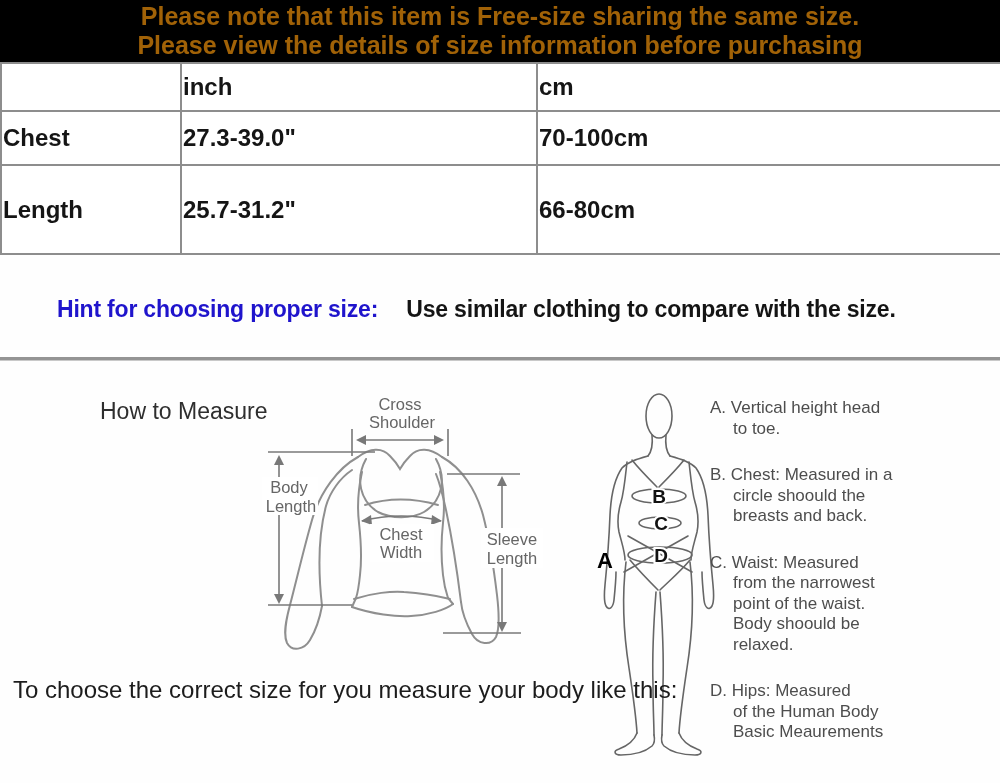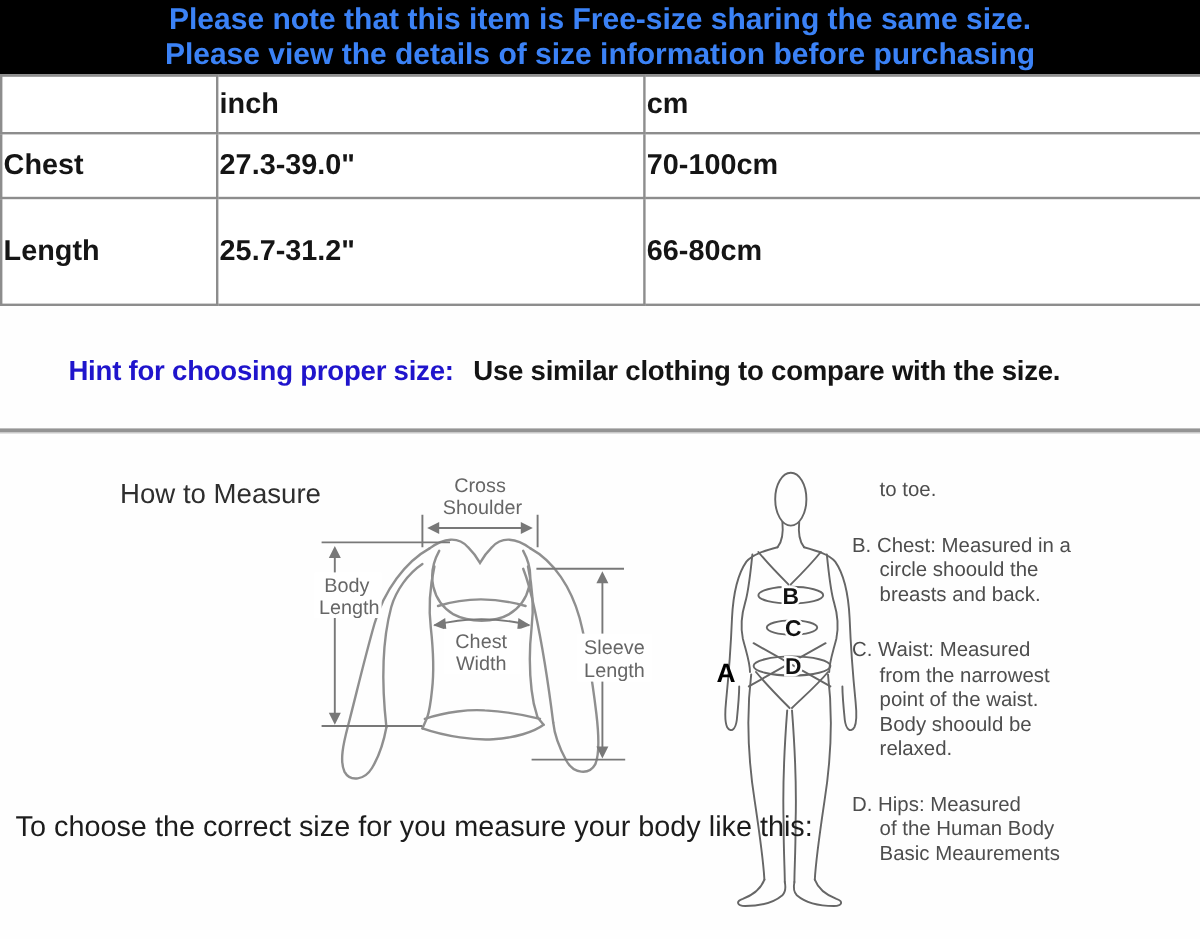--- a/index.html
+++ b/index.html
@@ -5,21 +5,21 @@
   html, body { margin: 0; padding: 0; background: #fff; }
   .page {
     position: relative; width: 1000px; height: 783px;
     background: #fefefe; overflow: hidden;
     font-family: "Liberation Sans", sans-serif;
     color: #111;
   }
   
   .banner {
     position: absolute; left: 0; top: 0; width: 1000px; height: 62px;
-    background: #000; color: #3b82f6; text-align: center;
+    background: #000; color: #a16207; text-align: center;
     font-weight: bold; font-size: 25px; line-height: 29px; padding-top: 2px;
     box-sizing: border-box;
   }
   
   .size-table {
     position: absolute; left: 0; top: 62px; width: 1000px;
     border-collapse: collapse; table-layout: fixed;
   }
   .size-table td {
     border: 2px solid #8d8d8d;
@@ -33,21 +33,21 @@
   .row-head   td { height: 44px; }
   .row-chest  td { height: 50px; }
   .row-length td { height: 85px; }
   
   .hint {
     position: absolute; left: 57px; top: 296px; width: 930px;
     font-size: 23px; font-weight: bold; letter-spacing: -0.2px;
     white-space: nowrap;
   }
   .hint .hint-label { color: #1f14cc; }
-  .hint .hint-text  { color: #141414; margin-left: 10px; }
+  .hint .hint-text  { color: #141414; margin-left: 22px; }
   
   .divider {
     position: absolute; left: 0; top: 357px; width: 1000px; height: 3px;
     background: #949494; border-bottom: 1px solid #c9c9c9;
   }
   
   .measure-heading {
     position: absolute; left: 100px; top: 398px;
     font-size: 23px; color: #2e2e2e;
   }
@@ -204,20 +204,21 @@
     <g text-anchor="middle">
       <text class="fig-letter-a" x="605" y="568">A</text>
       <text class="fig-letter" x="659" y="503">B</text>
       <text class="fig-letter" x="661" y="530">C</text>
       <text class="fig-letter" x="661" y="562">D</text>
     </g>
   </svg>
 
   <div class="right-col">
     <div class="tblock">
+      <div class="l0">A. Vertical height head</div>
       <div>to toe.</div>
     </div>
     <div class="tblock">
       <div class="l0">B. Chest: Measured in a</div>
       <div>circle shoould the</div>
       <div>breasts and back.</div>
     </div>
     <div class="tblock">
       <div class="l0">C. Waist: Measured</div>
       <div>from the narrowest</div>

